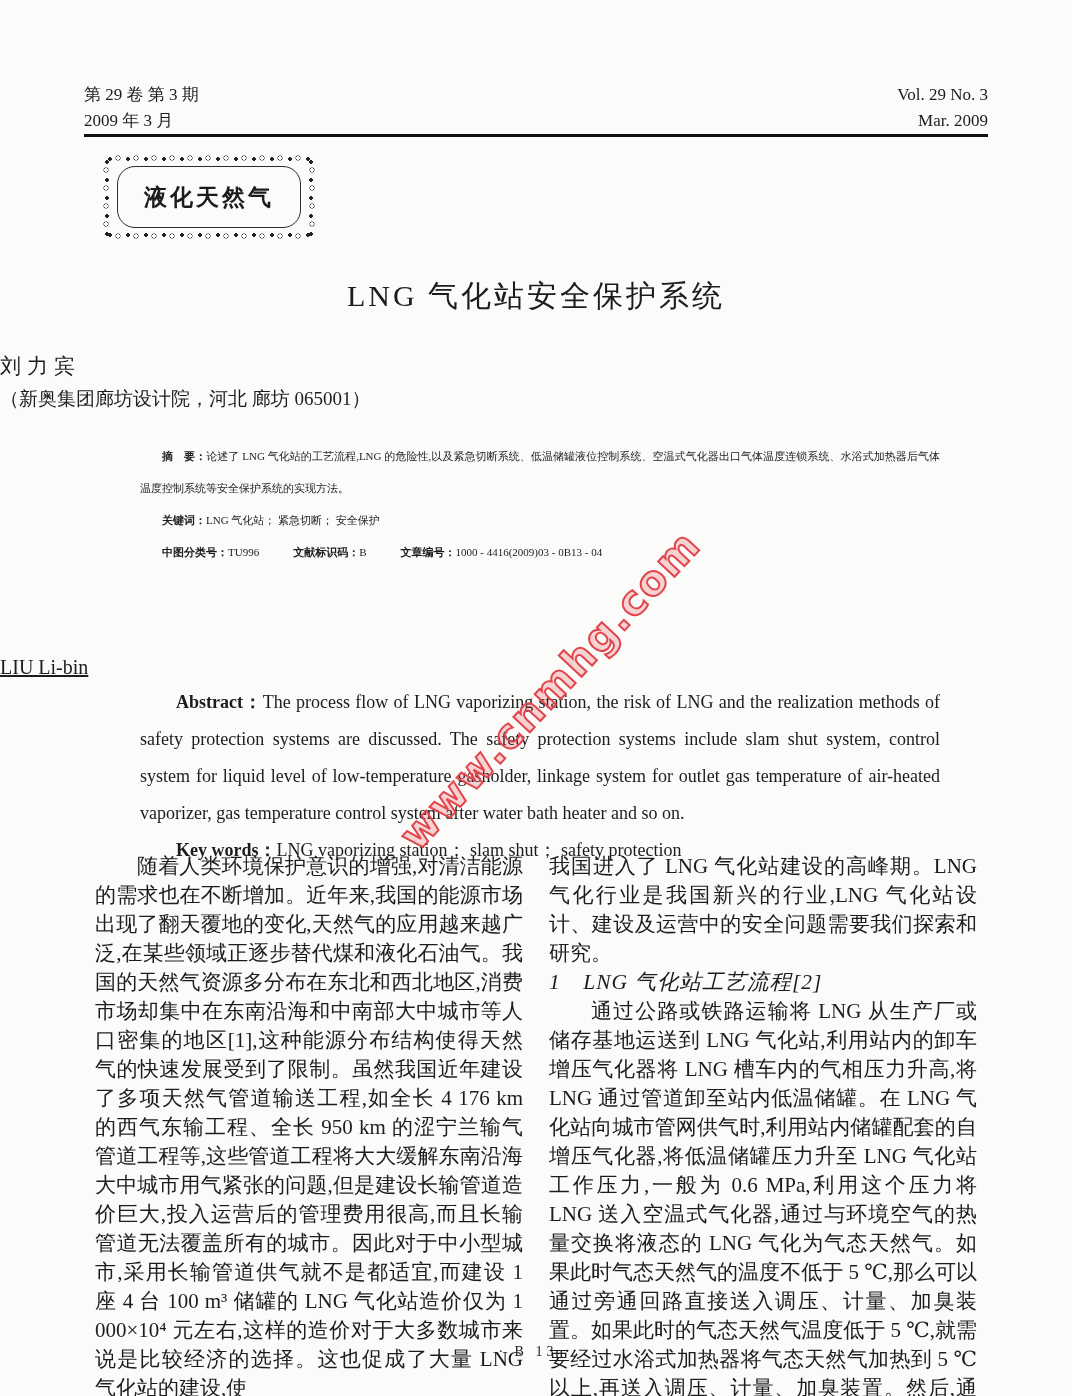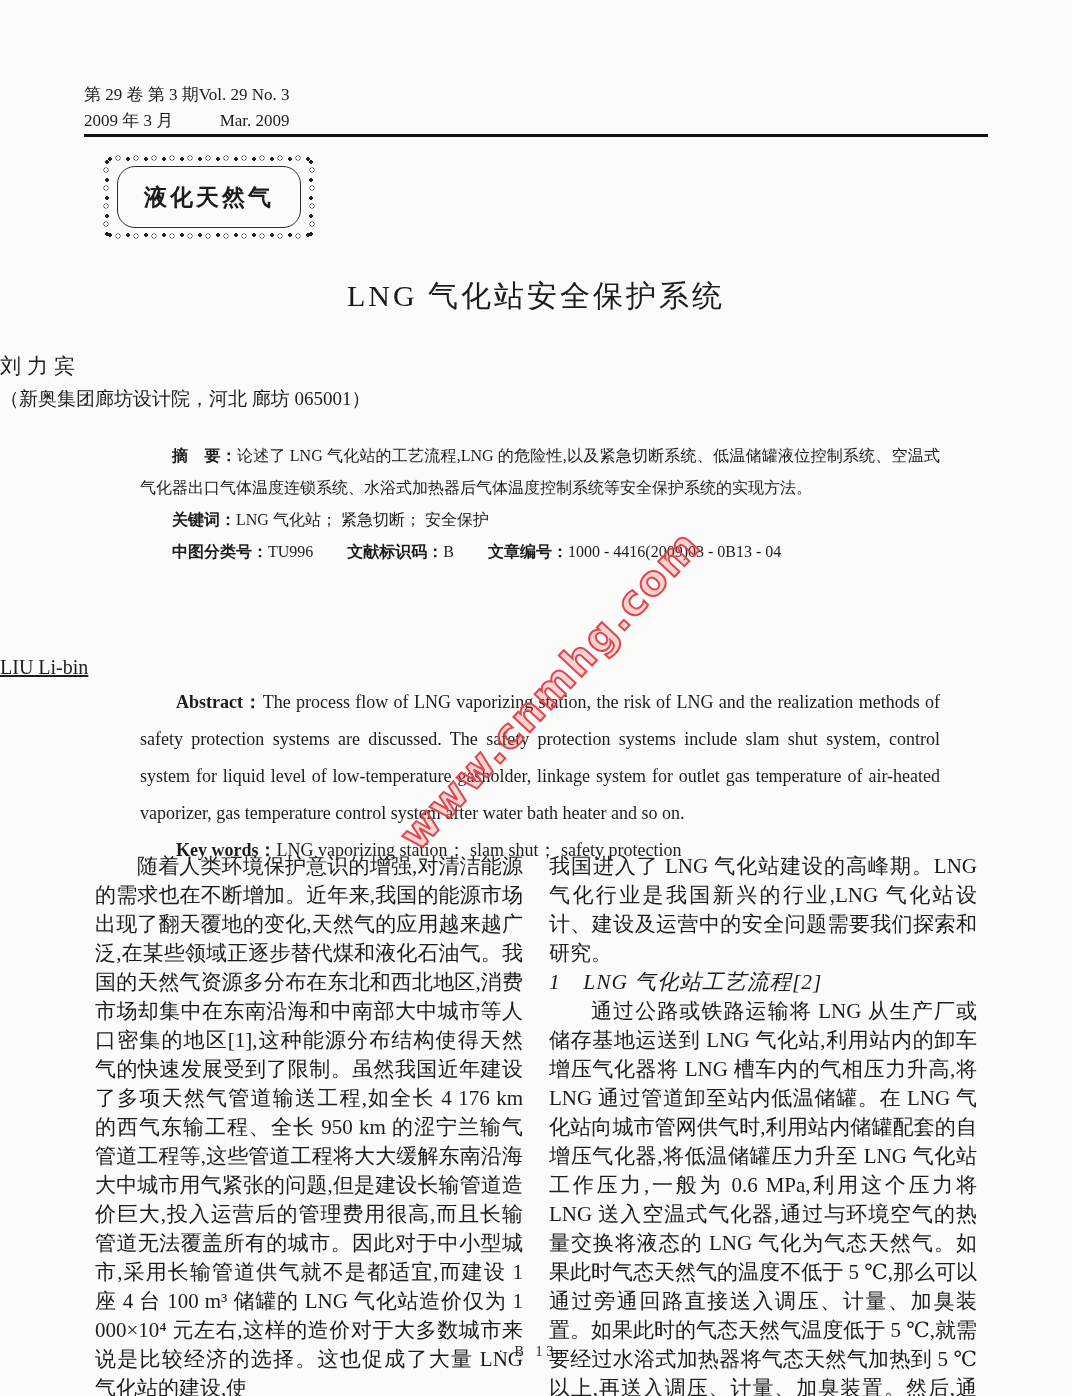--- a/index.html
+++ b/index.html
@@ -7,21 +7,21 @@
   .page{
     position:relative;
     width:1072px;height:1396px;
     margin:0 auto;
     background:#fbfbfa;
     font-family:"Liberation Serif","DejaVu Serif",serif;
     color:#1c1c1c;
     overflow:hidden;
   }
   
-  .hdr{position:absolute;top:82px;left:84px;right:84px;display:flex;justify-content:flex-start;align-items:flex-start;}
+  .hdr{position:absolute;top:82px;left:84px;right:84px;display:flex;justify-content:space-between;align-items:flex-start;}
   .hdr .blk{font-size:17px;line-height:26px;}
   .hdr .l{text-align:left;}
   .hdr .c{text-align:center;}
   .hdr .c .cn{font-size:19px;letter-spacing:10px;}
   .hdr .r{text-align:right;}
   .hdr-rule{position:absolute;top:134px;left:84px;right:84px;height:3px;background:#111;}
   
   .badge{position:absolute;left:100px;top:152px;width:218px;height:90px;}
   .garl{position:absolute;background-repeat:repeat;}
   .garl.top{left:6px;right:6px;top:0;height:13px;
@@ -42,21 +42,21 @@
     background-size:13px 18px;}
   .badge-box{position:absolute;left:17px;right:17px;top:14px;bottom:14px;
     border:1.5px solid #2b2b2b;border-radius:18px;
     display:flex;align-items:center;justify-content:center;}
   .badge-box span{font-family:"Liberation Sans","DejaVu Sans",sans-serif;font-weight:bold;font-size:23px;letter-spacing:3px;}
   
   .title-cn{position:absolute;top:276px;left:0;width:100%;text-align:center;font-size:30px;letter-spacing:3px;font-weight:500;}
   .author-cn{position:absolute;top:352px;left:0;width:100%;text-align:left;font-size:21px;letter-spacing:6px;}
   .affil{position:absolute;top:386px;left:0;width:100%;font-size:19px;}
   
-  .abs-cn{position:absolute;top:440px;left:140px;width:800px;font-size:16px;line-height:32px;text-align:justify;}
+  .abs-cn{position:absolute;top:440px;left:140px;width:800px;font-size:11px;line-height:32px;text-align:justify;}
   .abs-cn p{margin:0;text-indent:2em;}
   .b{font-weight:bold;}
   .cls-gap{display:inline-block;width:34px;}
   
   .title-en{position:absolute;top:618px;left:0;width:100%;text-align:center;font-size:25px;font-weight:bold;}
   .author-en{position:absolute;top:656px;left:0;width:100%;font-size:20px;text-decoration:underline;}
   .abs-en{position:absolute;top:684px;left:140px;width:800px;font-size:18px;line-height:37px;text-align:justify;}
   .abs-en p{margin:0;text-indent:2em;}
   
   .watermark{position:absolute;left:385px;top:540px;width:330px;height:300px;

